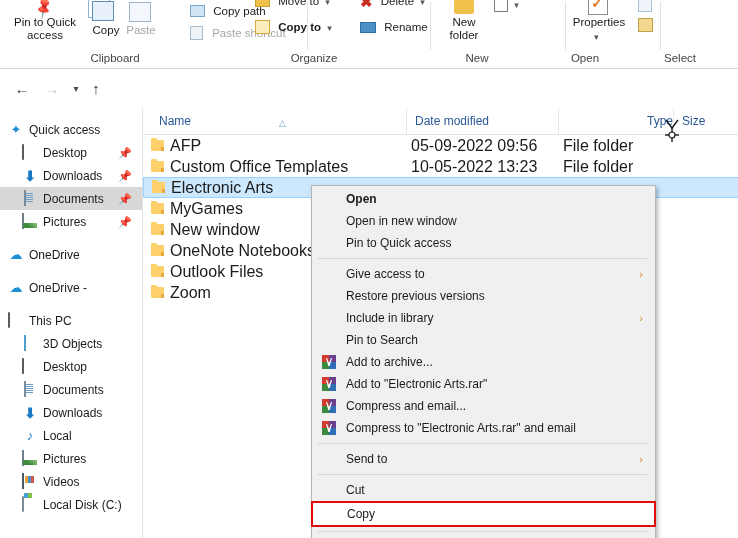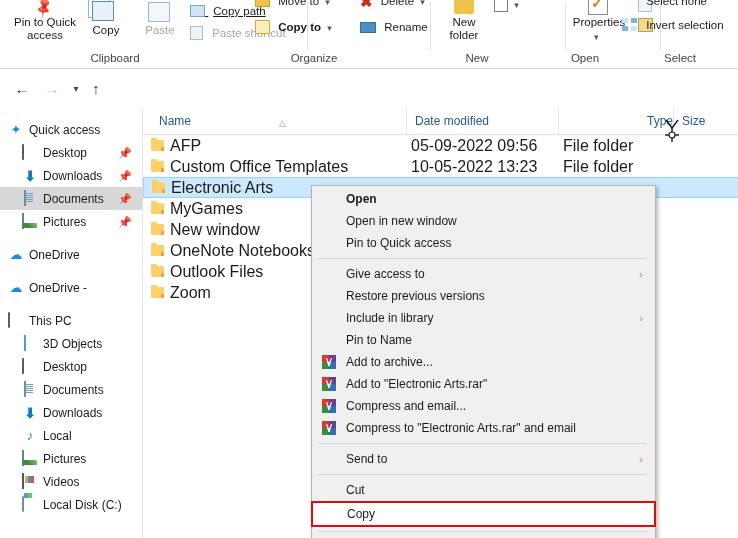--- a/index.html
+++ b/index.html
@@ -244,26 +244,26 @@
           <span style="position:absolute;left:29px;top:-14px;font-size:15px;color:#7a869a;transform:rotate(-35deg);">📌</span>
           <span>Pin to Quick</span>
           <span class="lbl2">access</span>
         </div>
 
         <div class="big-btn" style="left:84px;top:24px;width:44px;">
           <span style="position:absolute;left:8px;top:-23px;display:block;width:22px;height:20px;background:#e8f1fa;border:1px solid #5b8db8;box-shadow:-4px -3px 0 -1px #ffffff, -4px -3px 0 0 #8fb4d4;"></span>
           <span>Copy</span>
         </div>
 
-        <div class="big-btn" style="left:135px;top:24px;width:50px;color:#a6a6a6;">
+        <div class="big-btn" style="left:116px;top:24px;width:50px;color:#a6a6a6;">
           <span style="position:absolute;left:13px;top:-22px;display:block;width:22px;height:20px;background:#f3f7fb;border:1px solid #9fb6c9;"></span>
           <span>Paste</span>
         </div>
 
-        <div class="small-btn" style="left:190px;top:3px;text-decoration:underline;">
+        <div class="small-btn" style="left:190px;top:3px;">
           <span style="display:inline-block;width:15px;height:12px;background:#cfe4f5;border:1px solid #7aa6c9;vertical-align:-2px;"></span>
           <span style="padding-left:5px;">Copy path</span>
         </div>
 
         <div class="small-btn dis" style="left:190px;top:25px;">
           <span style="display:inline-block;width:13px;height:14px;background:#eef3f8;border:1px solid #a9bcca;vertical-align:-3px;"></span>
           <span style="padding-left:6px;">Paste shortcut</span>
         </div>
         <div class="rb-sep" style="left:307px;"></div>
       </div>
@@ -313,39 +313,20 @@
         </div>
         <div class="small-btn" style="left:73px;top:-4px;">
           <span style="display:inline-block;width:14px;height:16px;background:#eef4fa;border:1px solid #a9c2d6;vertical-align:-4px;"></span>
         </div>
         <div class="small-btn" style="left:73px;top:17px;">
           <span style="display:inline-block;width:15px;height:14px;background:#f3d88f;border:1px solid #c0a14a;vertical-align:-3px;position:relative;"></span>
         </div>
         <div class="rb-sep" style="left:95px;"></div>
       </div>
 
-      <div class="rb-group" style="left:622px;width:116px;">
-        <div class="small-btn" style="left:0px;top:-7px;">
-          <span style="display:inline-block;width:15px;height:13px;background:
-                  linear-gradient(#fff,#fff) 0 0/6px 5px no-repeat,
-                  linear-gradient(#fff,#fff) 9px 0/6px 5px no-repeat,
-                  linear-gradient(#fff,#fff) 0 8px/6px 5px no-repeat,
-                  linear-gradient(#fff,#fff) 9px 8px/6px 5px no-repeat;
-                  box-shadow:inset 0 0 0 1px transparent;border:none;vertical-align:-2px;outline:none;"></span>
-          <span style="padding-left:6px;">Select none</span>
-        </div>
-        <div class="small-btn" style="left:0px;top:17px;">
-          <span style="display:inline-block;width:15px;height:13px;background:
-                  linear-gradient(#cfe6f7,#cfe6f7) 0 0/6px 5px no-repeat,
-                  linear-gradient(#7fb3dc,#7fb3dc) 9px 0/6px 5px no-repeat,
-                  linear-gradient(#7fb3dc,#7fb3dc) 0 8px/6px 5px no-repeat,
-                  linear-gradient(#cfe6f7,#cfe6f7) 9px 8px/6px 5px no-repeat;vertical-align:-2px;"></span>
-          <span style="padding-left:6px;">Invert selection</span>
-        </div>
-      </div>
     </div>
 
     <div class="rb-caption" style="left:40px;width:150px;">Clipboard</div>
     <div class="rb-caption" style="left:255px;width:118px;">Organize</div>
     <div class="rb-caption" style="left:432px;width:90px;">New</div>
     <div class="rb-caption" style="left:540px;width:90px;">Open</div>
     <div class="rb-caption" style="left:630px;width:100px;">Select</div>
   </div>
 
   <div class="addrbar">
@@ -561,21 +542,21 @@
       <span class="sub">›</span>
     </div>
     <div class="mi">
       <span>Restore previous versions</span>
     </div>
     <div class="mi">
       <span>Include in library</span>
       <span class="sub">›</span>
     </div>
     <div class="mi">
-      <span>Pin to Name</span>
+      <span>Pin to Search</span>
     </div>
     <div class="mi">
       <span class="rar-ic"></span>
       <span>Add to archive...</span>
     </div>
     <div class="mi">
       <span class="rar-ic"></span>
       <span>Add to "Electronic Arts.rar"</span>
     </div>
     <div class="mi">

